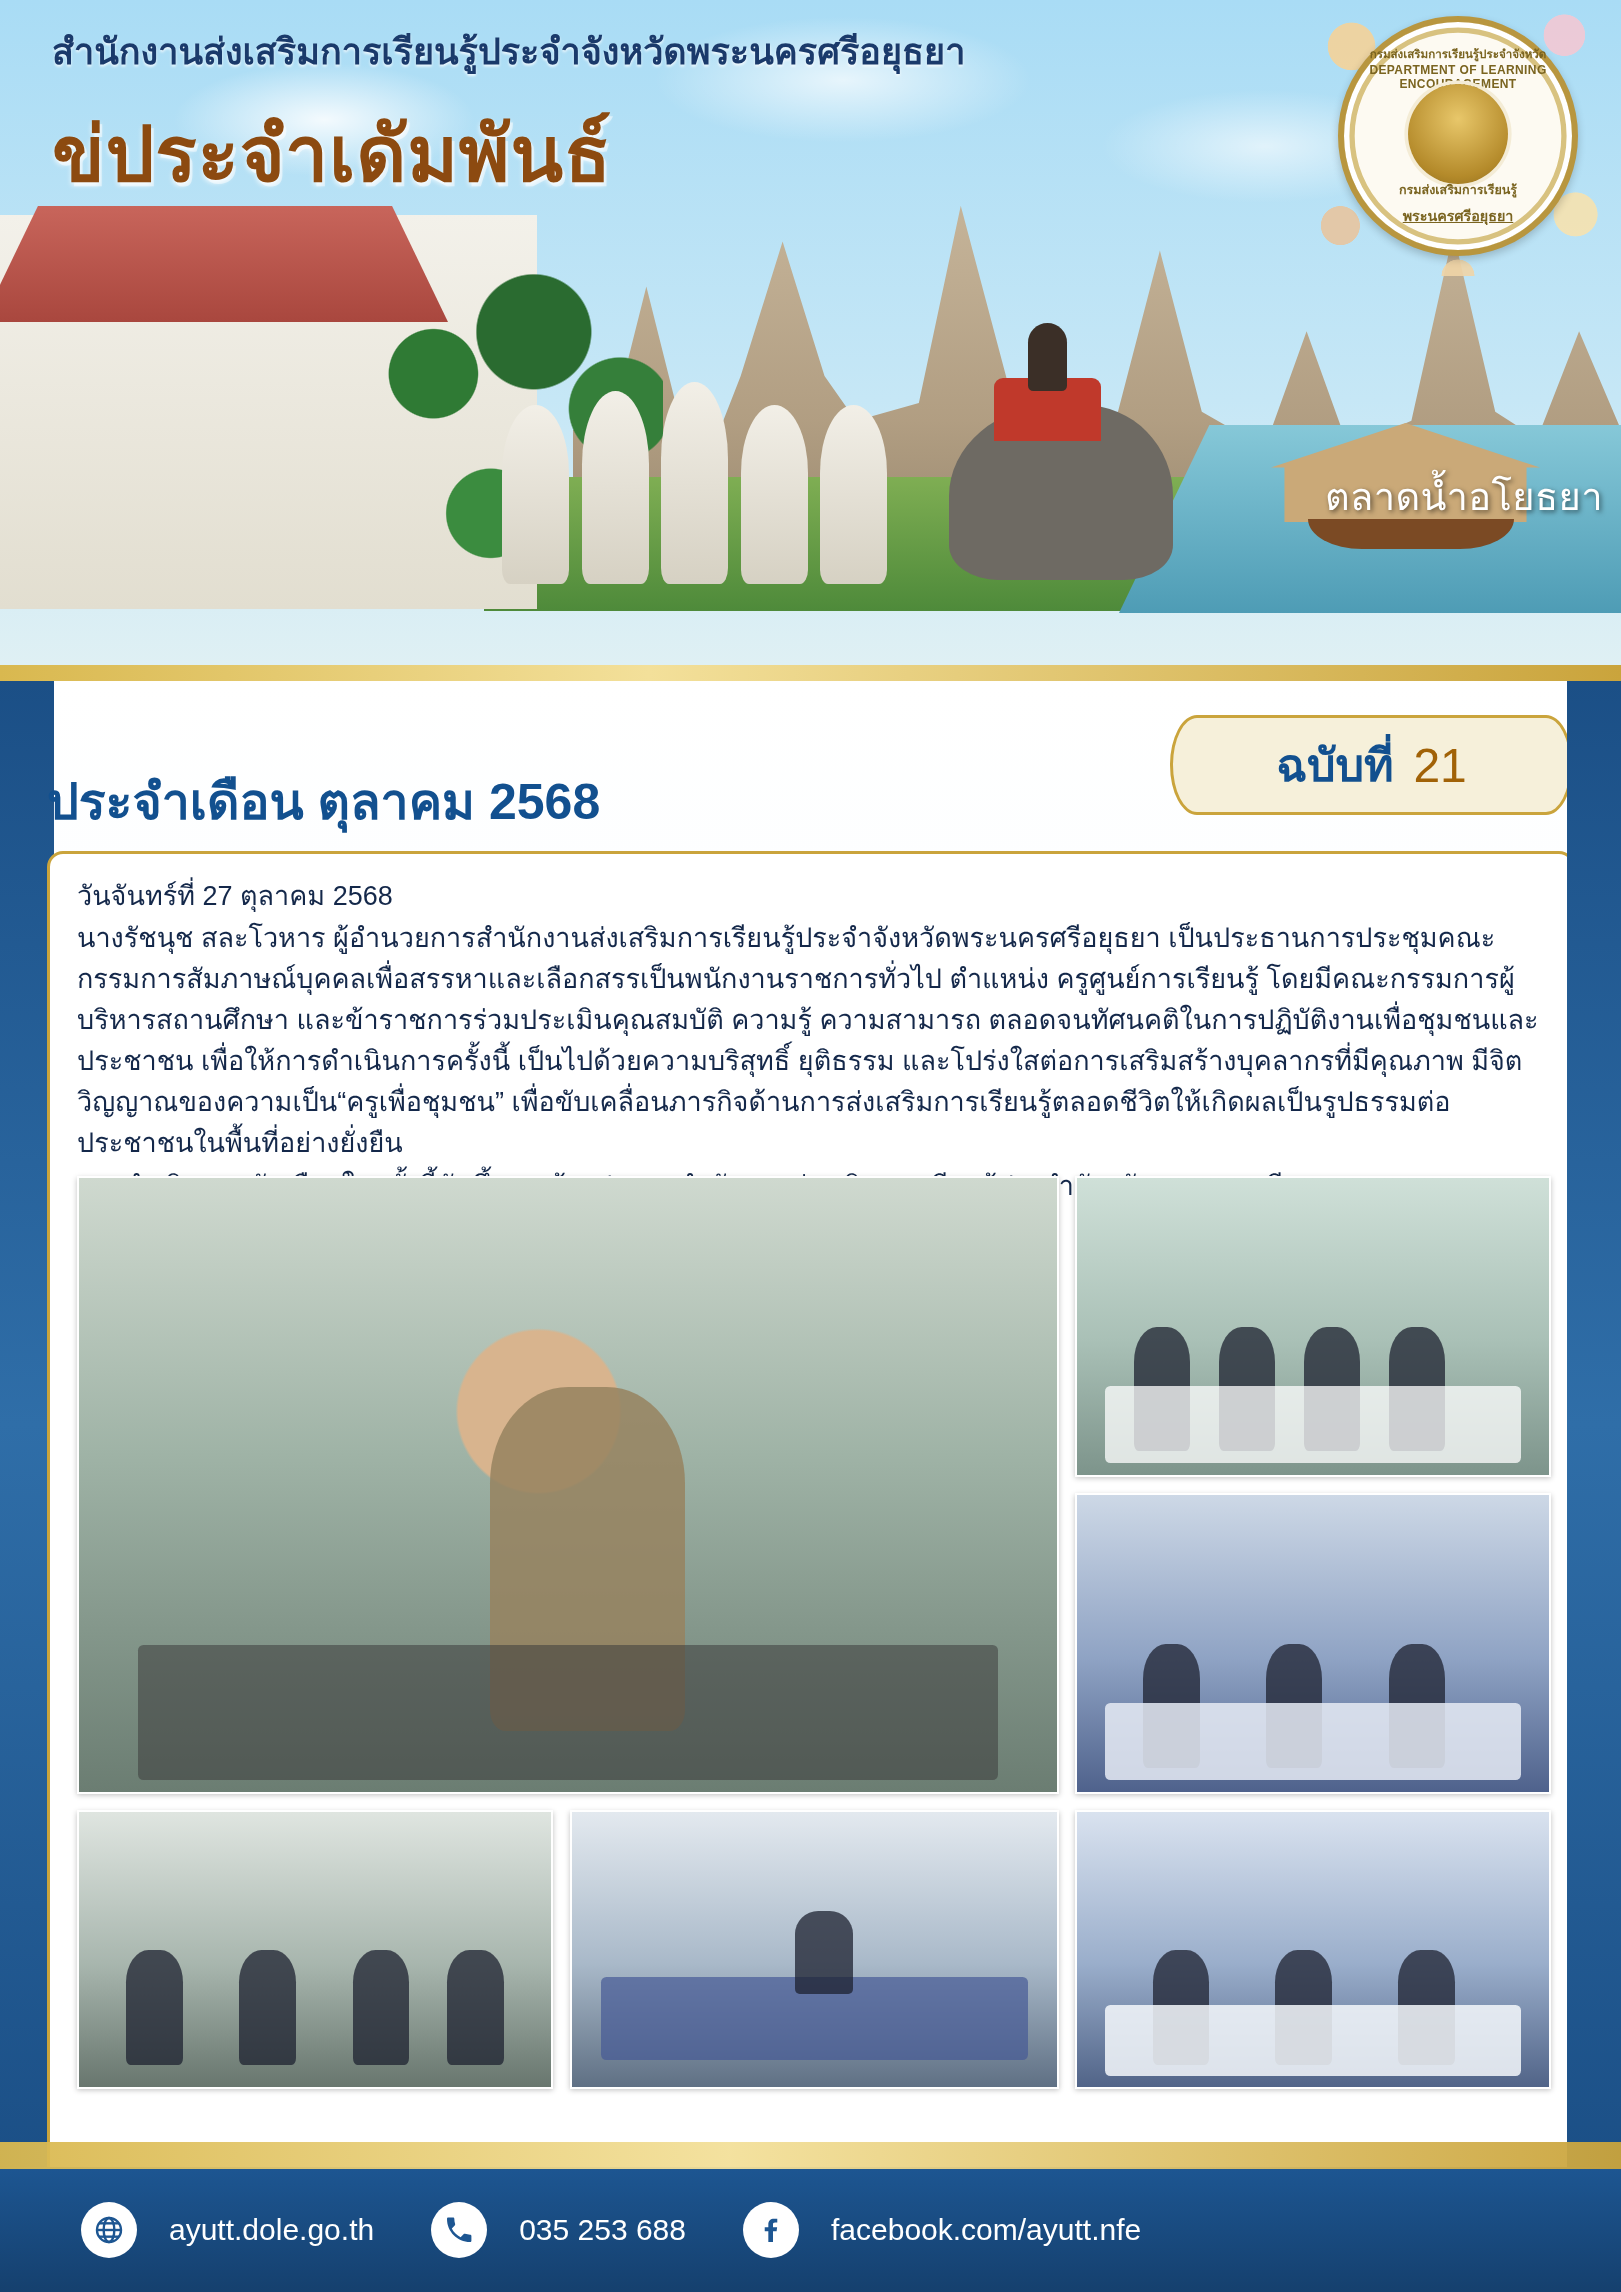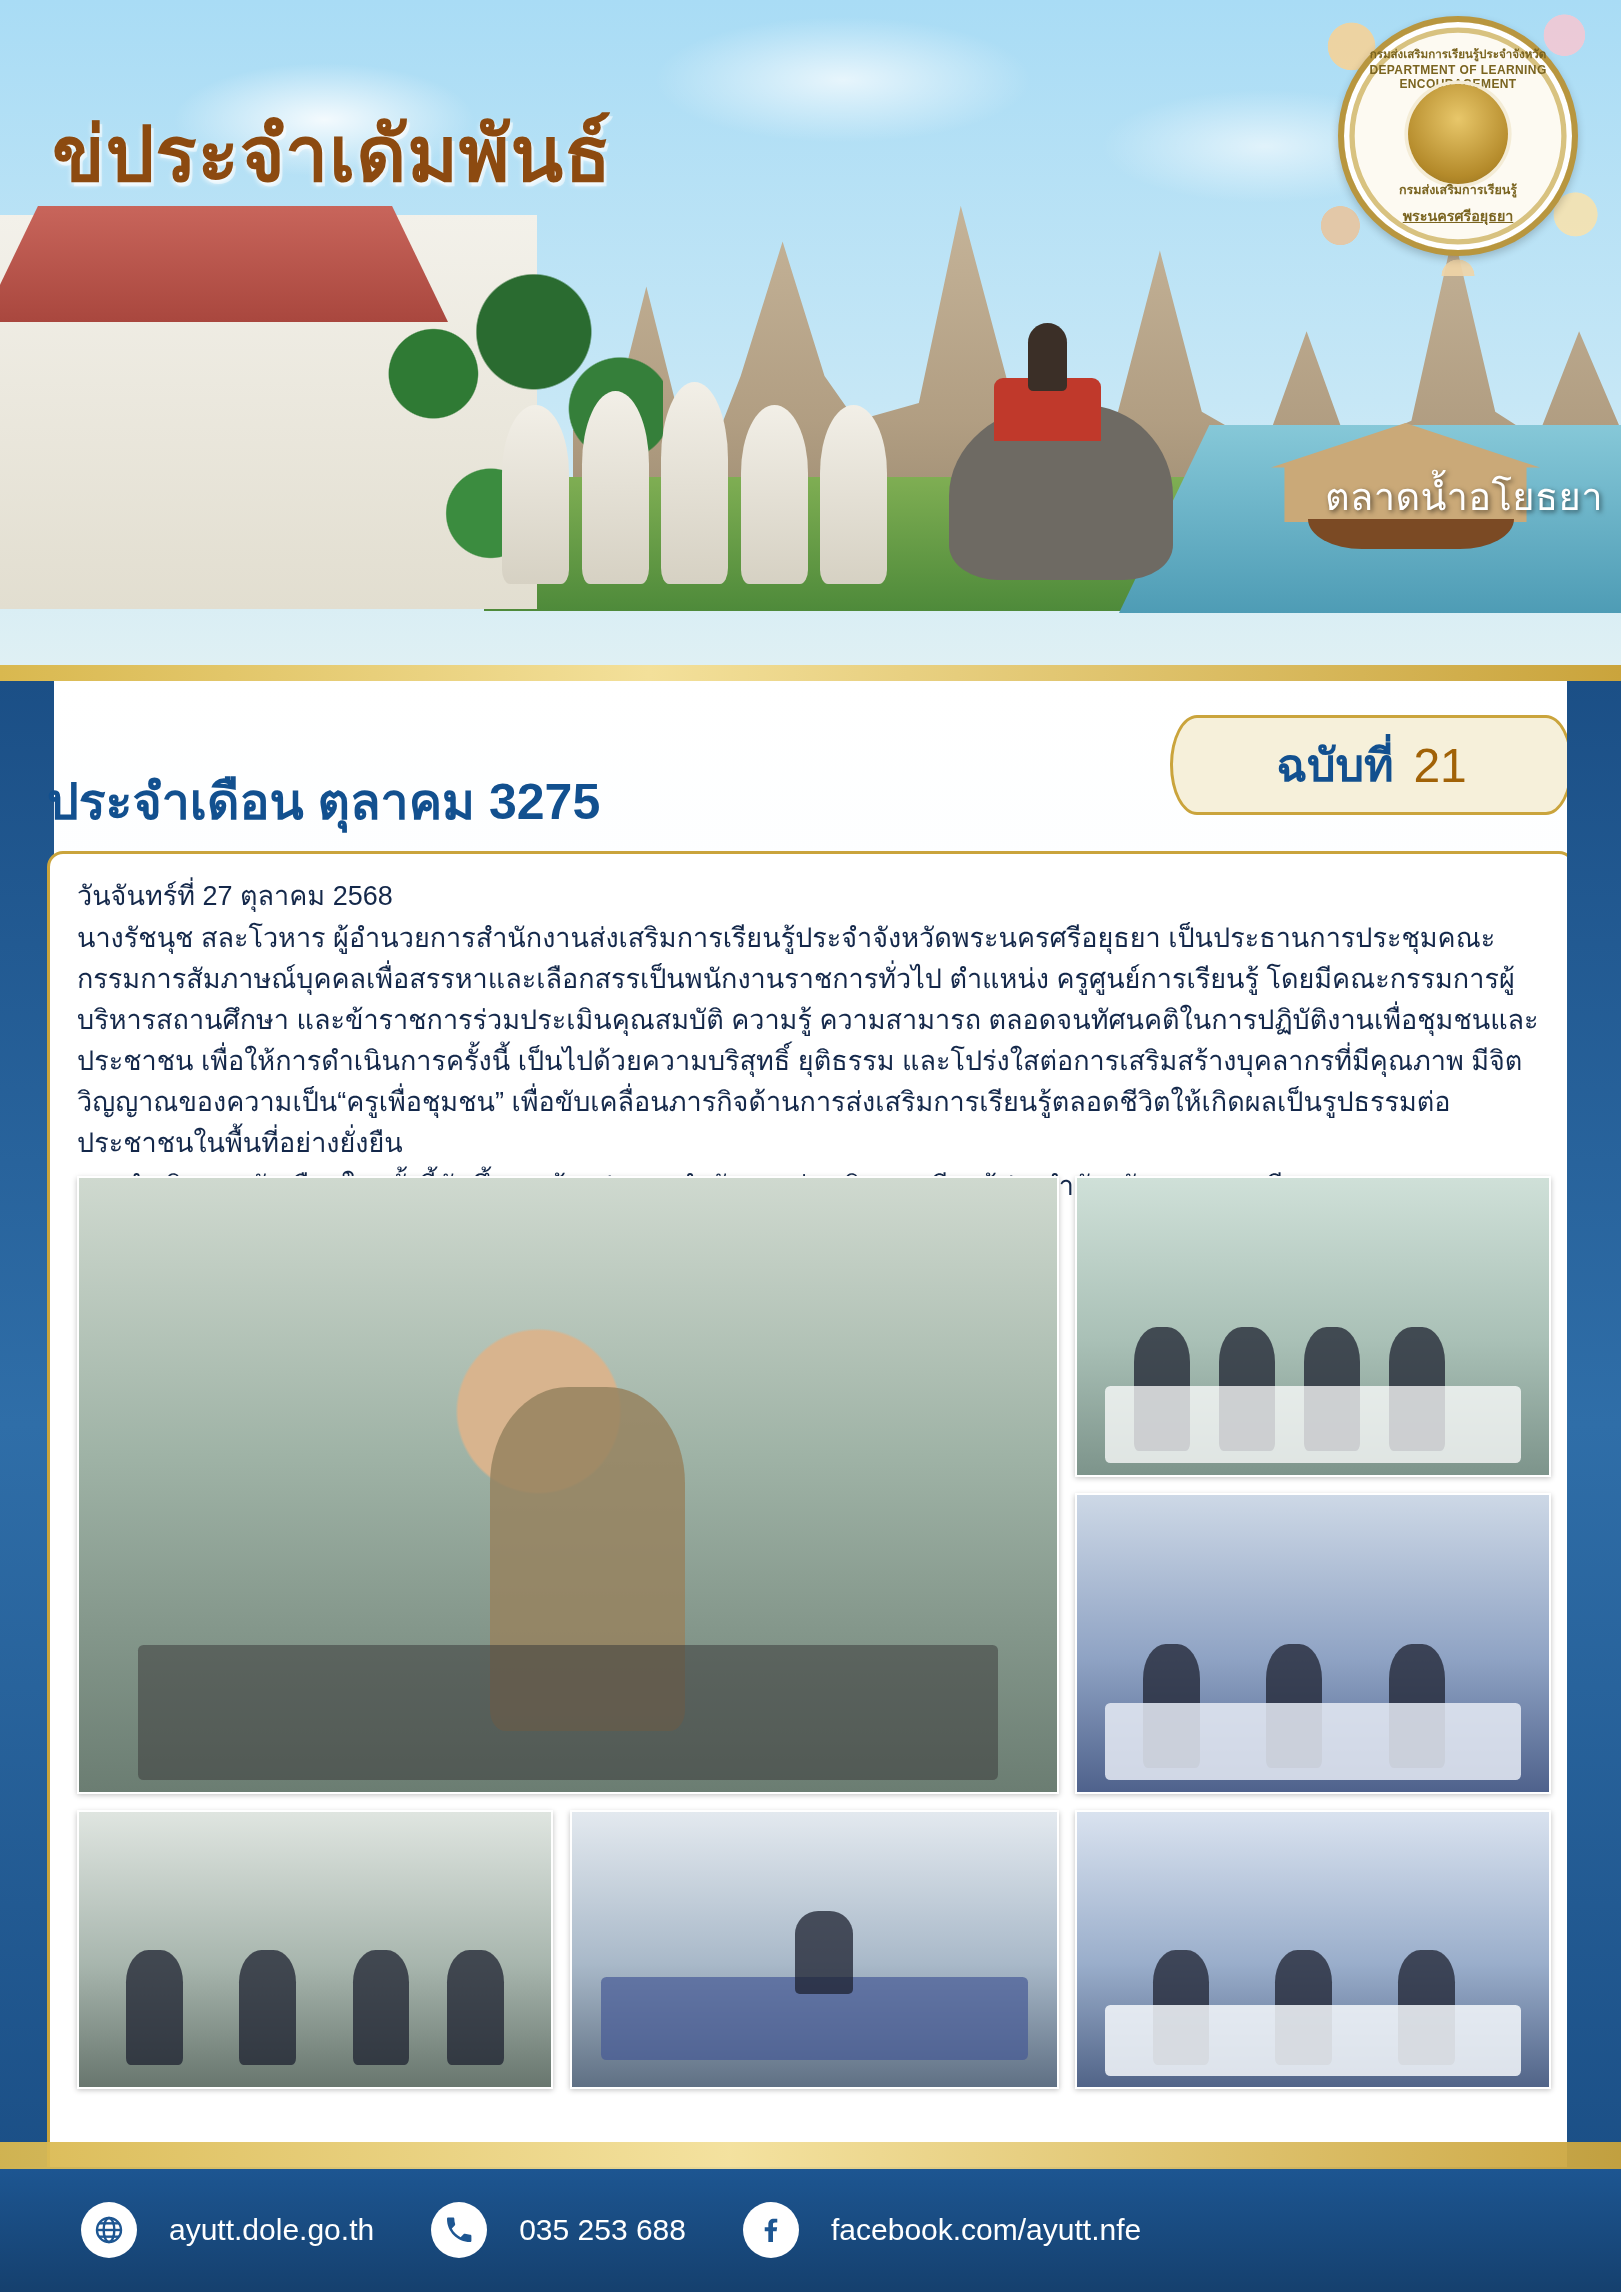--- a/index.html
+++ b/index.html
@@ -277,39 +277,40 @@
       <div class="buddha"></div>
       <div class="buddha"></div>
       <div class="buddha"></div>
     </div>
     <div class="elephant"></div>
     <div class="elephant-howdah"></div>
     <div class="rider"></div>
 
     <div class="market-label">ตลาดน้ำอโยธยา</div>
 
+    <div class="hdr-org">สำนักงานส่งเสริมการเรียนรู้ประจำจังหวัดพระนครศรีอยุธยา</div>
     <div class="hdr-title">ข่ประจำเดัมพันธ์</div>
 
     <div class="seal">
       <div class="seal-flowers"></div>
       <div class="seal-ring">
         <div class="seal-text-top">กรมส่งเสริมการเรียนรู้ประจำจังหวัด</div>
         <div class="seal-text-mid">DEPARTMENT OF LEARNING ENCOURAGEMENT</div>
         <div class="seal-emblem"></div>
         <div class="seal-text-sub">กรมส่งเสริมการเรียนรู้</div>
         <div class="seal-text-bottom">พระนครศรีอยุธยา</div>
       </div>
     </div>
   </div>
 
   <div class="gold-bar"></div>
 
   <div class="content">
 
-    <div class="month-title">ประจำเดือน ตุลาคม 3275</div>
+    <div class="month-title">ประจำเดือน ตุลาคม 2568</div>
 
     <div class="issue-badge">
       <span class="issue-label">ฉบับที่</span>
       <span class="issue-number">21</span>
     </div>
 
     <div class="card">
       <div class="body-date">วันจันทร์ที่ 27 ตุลาคม 2568</div>
       <div class="body-text">นางรัชนุช สละโวหาร ผู้อำนวยการสำนักงานส่งเสริมการเรียนรู้ประจำจังหวัดพระนครศรีอยุธยา เป็นประธานการประชุมคณะกรรมการสัมภาษณ์บุคคลเพื่อสรรหาและเลือกสรรเป็นพนักงานราชการทั่วไป ตำแหน่ง ครูศูนย์การเรียนรู้ โดยมีคณะกรรมการผู้บริหารสถานศึกษา และข้าราชการร่วมประเมินคุณสมบัติ ความรู้ ความสามารถ ตลอดจนทัศนคติในการปฏิบัติงานเพื่อชุมชนและประชาชน เพื่อให้การดำเนินการครั้งนี้ เป็นไปด้วยความบริสุทธิ์ ยุติธรรม และโปร่งใสต่อการเสริมสร้างบุคลากรที่มีคุณภาพ มีจิตวิญญาณของความเป็น“ครูเพื่อชุมชน” เพื่อขับเคลื่อนภารกิจด้านการส่งเสริมการเรียนรู้ตลอดชีวิตให้เกิดผลเป็นรูปธรรมต่อประชาชนในพื้นที่อย่างยั่งยืน</div>
       <div class="body-text-2">การดำเนินการคัดเลือกในครั้งนี้จัดขึ้น ณ ห้องประชุมสำนักงานส่งเสริมการเรียนรู้ประจำจังหวัดพระนครศรีอยุธยา</div>

